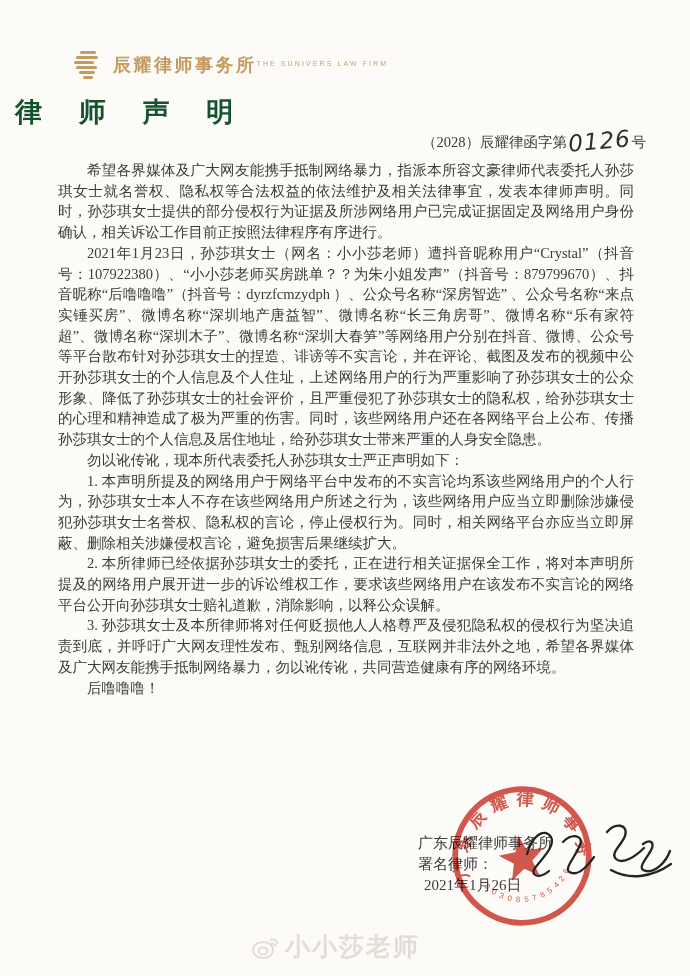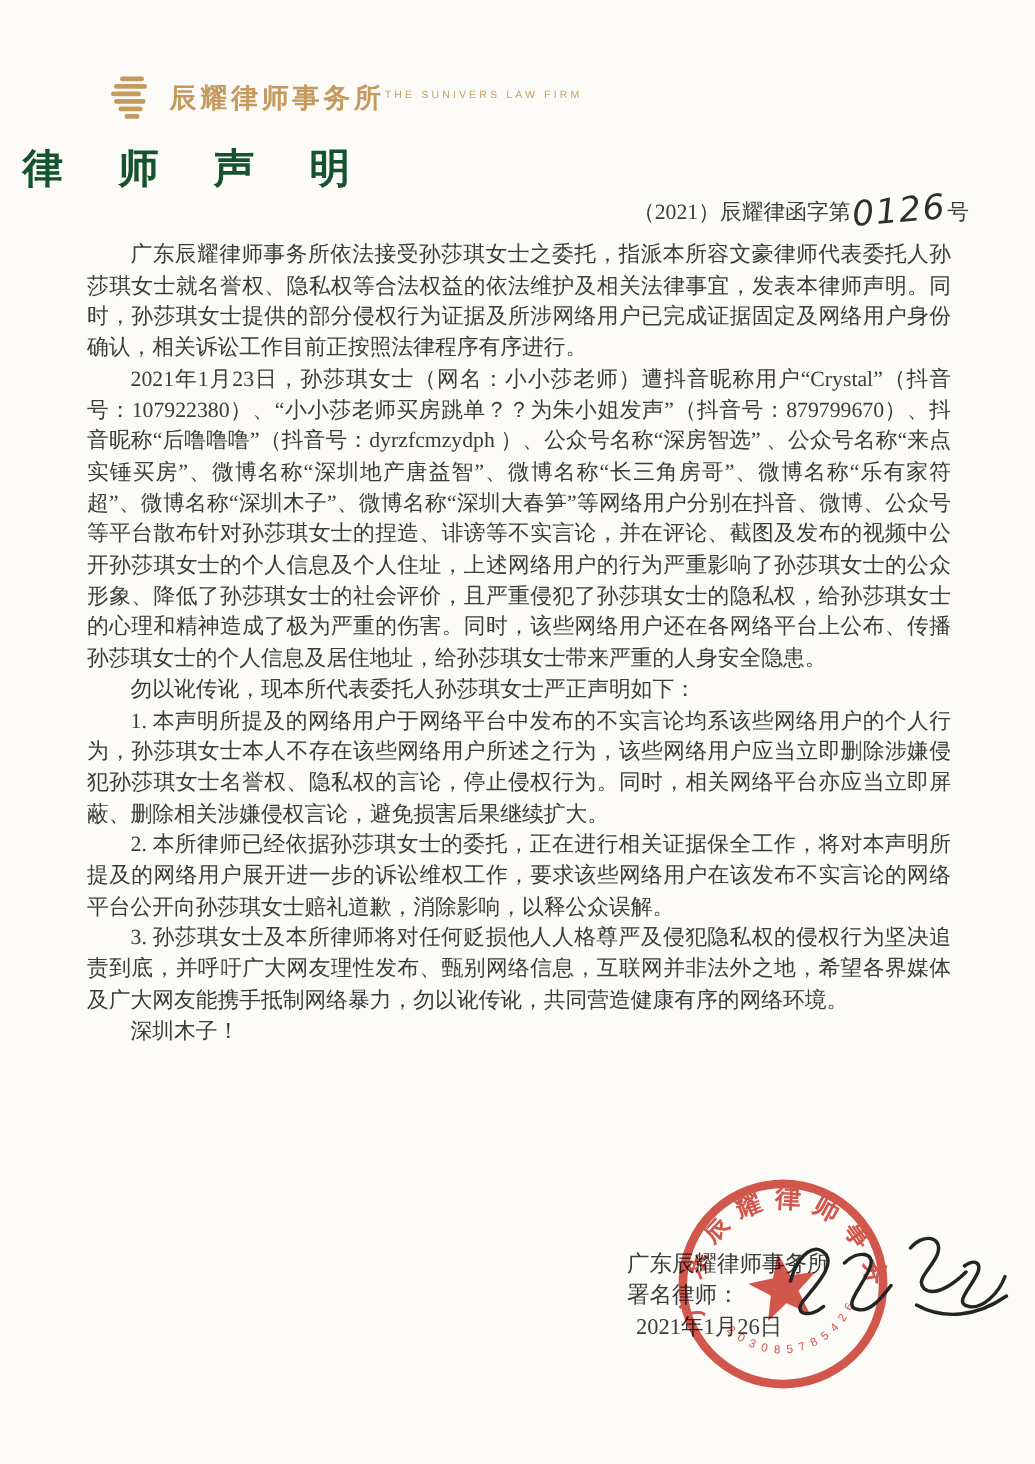--- a/index.html
+++ b/index.html
@@ -67,30 +67,30 @@
       </g>
     </svg>
     <div class="logo-text">
       <span class="logo-cn">辰耀律师事务所</span>
       <span class="logo-en">THE SUNIVERS LAW FIRM</span>
     </div>
   </div>
 
   <div class="doc-title">律 师 声 明</div>
 
-  <div class="ref-line"><span>（2021）辰耀律函字第</span><span class="ref-number">0126</span><span>号</span></div>
+  <div class="ref-line"><span>（2028）辰耀律函字第</span><span class="ref-number">0126</span><span>号</span></div>
 
   <div class="content">
-    <p>广东辰耀律师事务所依法接受孙莎琪女士之委托，指派本所容文豪律师代表委托人孙莎琪女士就名誉权、隐私权等合法权益的依法维护及相关法律事宜，发表本律师声明。同时，孙莎琪女士提供的部分侵权行为证据及所涉网络用户已完成证据固定及网络用户身份确认，相关诉讼工作目前正按照法律程序有序进行。</p>
+    <p>希望各界媒体及广大网友能携手抵制网络暴力，指派本所容文豪律师代表委托人孙莎琪女士就名誉权、隐私权等合法权益的依法维护及相关法律事宜，发表本律师声明。同时，孙莎琪女士提供的部分侵权行为证据及所涉网络用户已完成证据固定及网络用户身份确认，相关诉讼工作目前正按照法律程序有序进行。</p>
     <p>2021年1月23日，孙莎琪女士（网名：小小莎老师）遭抖音昵称用户“Crystal”（抖音号：107922380）、“小小莎老师买房跳单？？为朱小姐发声”（抖音号：879799670）、抖音昵称“后噜噜噜”（抖音号：dyrzfcmzydph ）、公众号名称“深房智选” 、公众号名称“来点实锤买房”、微博名称“深圳地产唐益智”、微博名称“长三角房哥”、微博名称“乐有家符超”、微博名称“深圳木子”、微博名称“深圳大春笋”等网络用户分别在抖音、微博、公众号等平台散布针对孙莎琪女士的捏造、诽谤等不实言论，并在评论、截图及发布的视频中公开孙莎琪女士的个人信息及个人住址，上述网络用户的行为严重影响了孙莎琪女士的公众形象、降低了孙莎琪女士的社会评价，且严重侵犯了孙莎琪女士的隐私权，给孙莎琪女士的心理和精神造成了极为严重的伤害。同时，该些网络用户还在各网络平台上公布、传播孙莎琪女士的个人信息及居住地址，给孙莎琪女士带来严重的人身安全隐患。</p>
     <p>勿以讹传讹，现本所代表委托人孙莎琪女士严正声明如下：</p>
     <p>1. 本声明所提及的网络用户于网络平台中发布的不实言论均系该些网络用户的个人行为，孙莎琪女士本人不存在该些网络用户所述之行为，该些网络用户应当立即删除涉嫌侵犯孙莎琪女士名誉权、隐私权的言论，停止侵权行为。同时，相关网络平台亦应当立即屏蔽、删除相关涉嫌侵权言论，避免损害后果继续扩大。</p>
     <p>2. 本所律师已经依据孙莎琪女士的委托，正在进行相关证据保全工作，将对本声明所提及的网络用户展开进一步的诉讼维权工作，要求该些网络用户在该发布不实言论的网络平台公开向孙莎琪女士赔礼道歉，消除影响，以释公众误解。</p>
     <p>3. 孙莎琪女士及本所律师将对任何贬损他人人格尊严及侵犯隐私权的侵权行为坚决追责到底，并呼吁广大网友理性发布、甄别网络信息，互联网并非法外之地，希望各界媒体及广大网友能携手抵制网络暴力，勿以讹传讹，共同营造健康有序的网络环境。</p>
-    <p>深圳木子！</p>
+    <p>后噜噜噜！</p>
   </div>
 
   <div class="sig-block">
     <div>广东辰耀律师事务所</div>
     <div>署名律师：</div>
     <div class="sig-date">2021年1月26日</div>
   </div>
 
   <svg class="seal" viewBox="0 0 140 140">
     <defs>
@@ -110,14 +110,25 @@
   <svg class="handsign" viewBox="0 0 168 88">
     <g fill="none" stroke="#242424" stroke-width="2.3" stroke-linecap="round" stroke-linejoin="round">
       <path d="M12,44 c5,-18 17,-27 24,-17 c5,8 -9,22 -16,31 c-6,8 5,11 14,3"></path>
       <path d="M48,32 c9,-9 21,-7 17,3 c-5,13 -19,26 -8,28 c8,2 16,-8 22,-16"></path>
       <path d="M92,22 c8,-10 22,-8 18,4 c-4,10 -15,17 -9,23 c7,6 20,-3 28,-11"></path>
       <path d="M128,34 c7,-5 11,-2 9,4 c-4,10 -17,21 -6,23 c9,2 20,-9 24,-20"></path>
       <path d="M96,60 c18,10 40,8 60,-6"></path>
     </g>
   </svg>
 
+  <div class="watermark">
+    <svg viewBox="0 0 30 26">
+      <g fill="none" stroke="#e2ded6" stroke-width="2">
+        <ellipse cx="13" cy="16" rx="10" ry="8"></ellipse>
+        <ellipse cx="13" cy="17" rx="4.5" ry="3.6"></ellipse>
+        <path d="M20,6 q6,-2 8,4"></path>
+        <path d="M21,10 q4,-1 5,2.5"></path>
+      </g>
+    </svg>
+    <span>小小莎老师</span>
+  </div>
 
 </div>
 
 </body></html>

